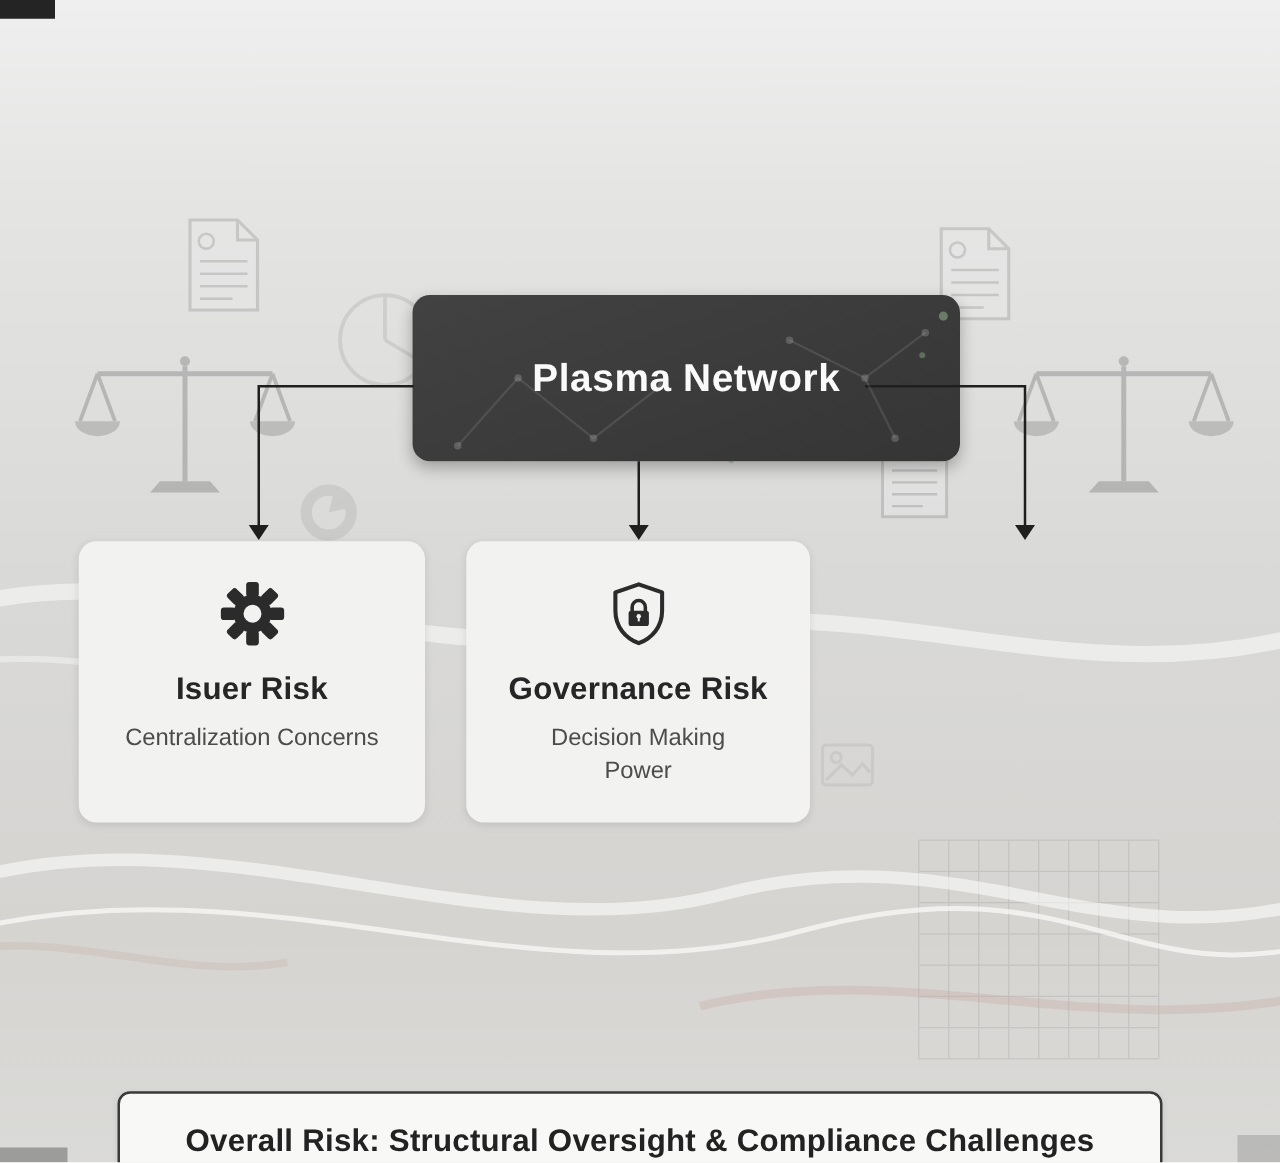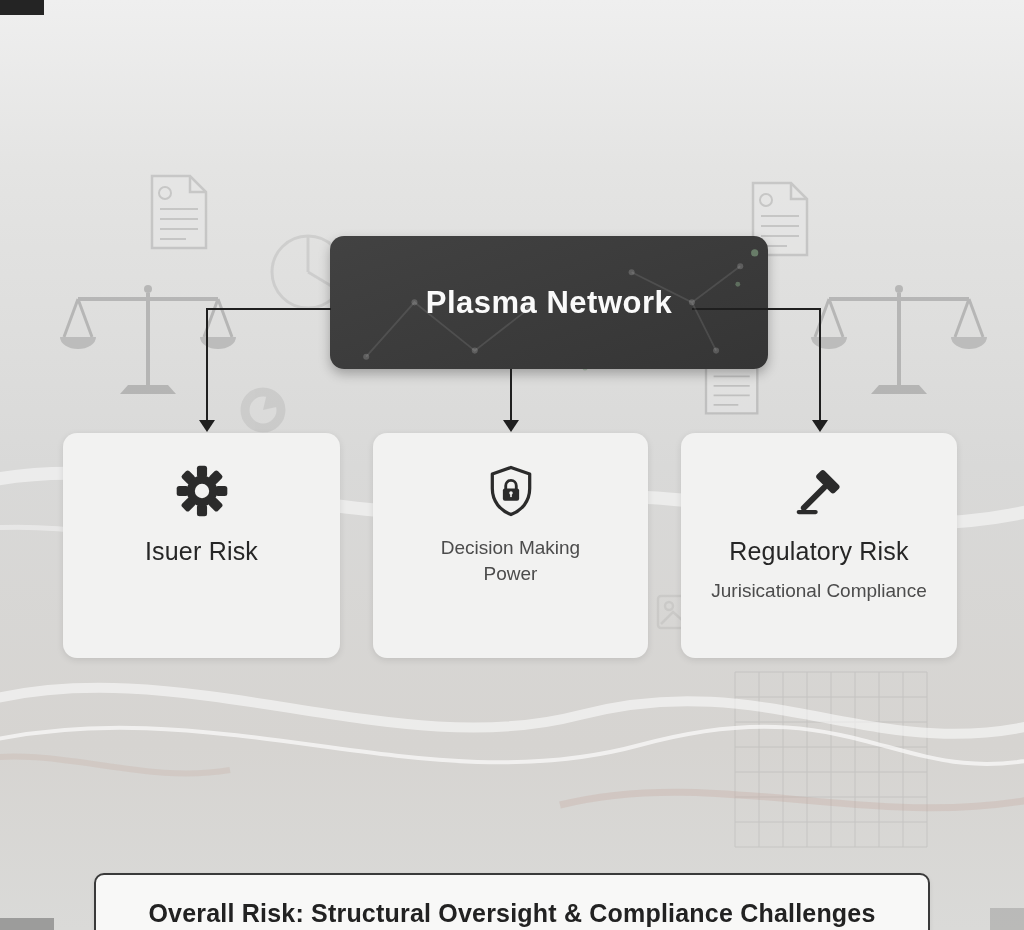--- a/index.html
+++ b/index.html
@@ -15,21 +15,21 @@
   .network-box{left:330px;top:236px;width:438px;height:133px;background:linear-gradient(160deg,#424242,#353535);border-radius:14px;box-shadow:0 5px 12px rgba(0,0,0,.28);display:flex;align-items:center;justify-content:center;}
   .network-box span{color:#fafafa;font-size:31px;font-weight:600;letter-spacing:.5px;position:relative;z-index:2;}
   .network-box svg{position:absolute;inset:0;z-index:1;}
   
   .hline{height:2px;background:#1f1f1f;}
   .vline{width:2px;background:#1f1f1f;}
   .arrowhead{width:0;height:0;border-left:8px solid transparent;border-right:8px solid transparent;border-top:12px solid #1f1f1f;}
   
   .card{top:433px;height:225px;background:#f2f2f1;border-radius:14px;box-shadow:0 2px 7px rgba(0,0,0,.10);text-align:center;box-sizing:border-box;padding-top:26px;}
   .card .icon-wrap{height:64px;display:flex;align-items:center;justify-content:center;}
-  .card h2{margin:14px 0 0;font-size:25px;font-weight:400;color:#262626;letter-spacing:.2px;}
+  .card h2{margin:14px 0 0;font-size:25px;font-weight:700;color:#262626;letter-spacing:.2px;}
   .card p{margin:12px auto 0;font-size:19px;line-height:1.35;color:#4c4c4c;}
   .card p.narrow{max-width:165px;}
   
   .footer-box{left:94px;top:873px;width:836px;height:80px;background:#f8f8f7;border:2px solid #3a3a3a;border-radius:10px;box-sizing:border-box;display:flex;align-items:center;justify-content:center;box-shadow:0 2px 5px rgba(0,0,0,.08);}
   .footer-box span{font-size:25px;font-weight:700;color:#222;letter-spacing:.2px;}
 </style>
 </head>
 <body>
 
 <div id="canvas">
@@ -152,44 +152,35 @@
           <rect x="26" y="2" width="12" height="14" rx="3" transform="rotate(45 32 32)"></rect>
           <rect x="26" y="48" width="12" height="14" rx="3" transform="rotate(45 32 32)"></rect>
           <rect x="2" y="26" width="14" height="12" rx="3" transform="rotate(45 32 32)"></rect>
           <rect x="48" y="26" width="14" height="12" rx="3" transform="rotate(45 32 32)"></rect>
           <circle cx="32" cy="32" r="18"></circle>
         </g>
         <circle cx="32" cy="32" r="8.5" fill="#f2f2f1"></circle>
       </svg>
     </div>
     <h2>Isuer Risk</h2>
+    <p>Centralization Concerns</p>
   </div>
 
   <div class="abs card" style="left:373px;width:275px">
     <div class="icon-wrap">
       <svg viewBox="0 0 64 64" width="52" height="56" aria-hidden="true">
         <path d="M32 3 L55 11 V29 C55 45 45 56 32 61 C19 56 9 45 9 29 V11 Z" fill="none" stroke="#2b2b2b" stroke-width="4" stroke-linejoin="round"></path>
         <path d="M25.5 30 V25.5 a6.5 6.5 0 0 1 13 0 V30" fill="none" stroke="#2b2b2b" stroke-width="3.5"></path>
         <rect x="22" y="29" width="20" height="15" rx="2.5" fill="#2b2b2b"></rect>
         <circle cx="32" cy="34.5" r="2.2" fill="#f2f2f1"></circle>
         <rect x="31" y="34.5" width="2" height="5" fill="#f2f2f1"></rect>
       </svg>
     </div>
+    <h2>Governance Risk</h2>
     <p class="narrow">Decision Making Power</p>
   </div>
 
-  <div class="abs card" style="left:681px;width:276px">
-    <div class="icon-wrap">
-      <svg viewBox="0 0 64 64" width="54" height="54" aria-hidden="true">
-        <line x1="14" y1="52" x2="38" y2="28" stroke="#2b2b2b" stroke-width="7" stroke-linecap="round"></line>
-        <rect x="36" y="6" width="13" height="30" rx="3.5" fill="#2b2b2b" transform="rotate(-45 42.5 21)"></rect>
-        <line x1="8" y1="57" x2="28" y2="57" stroke="#2b2b2b" stroke-width="5" stroke-linecap="round"></line>
-      </svg>
-    </div>
-    <h2>Regulatory Risk</h2>
-    <p>Jurisicational Compliance</p>
-  </div>
 
   <div class="abs footer-box">
     <span>Overall Risk: Structural Oversight &amp; Compliance Challenges</span>
   </div>
 
 </div>
 
 </body></html>

